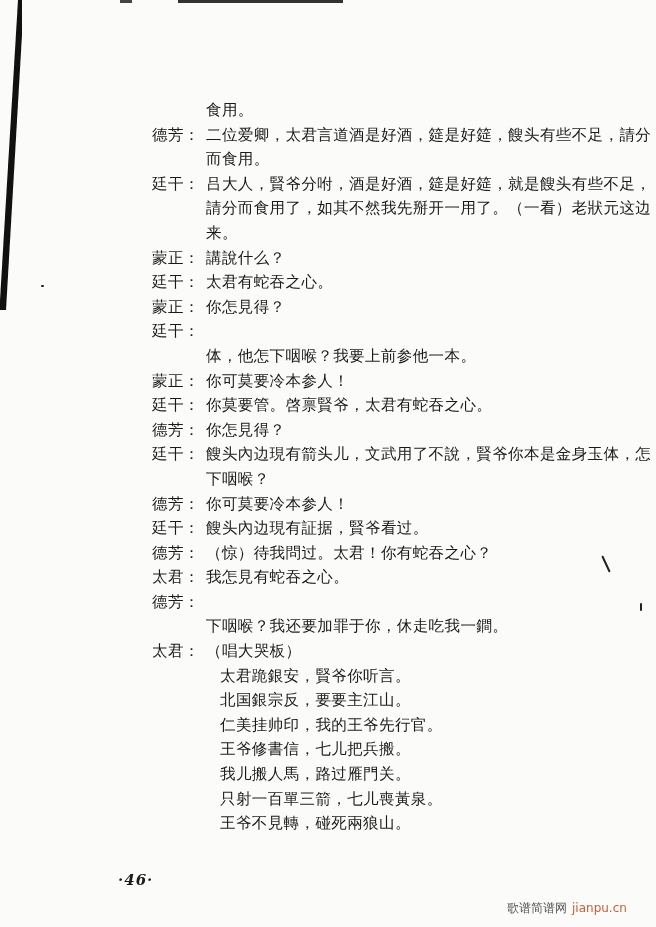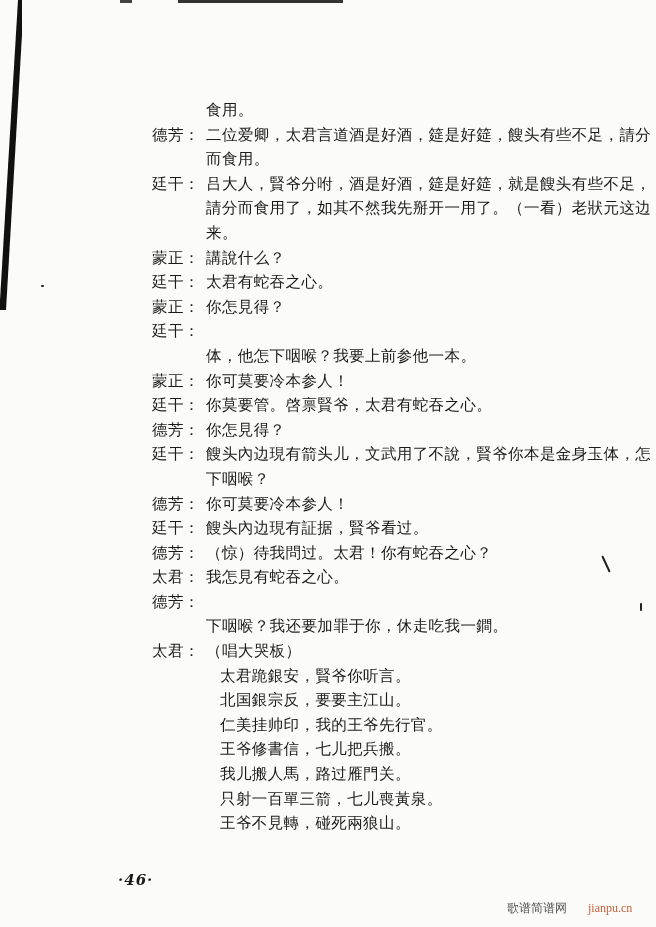--- a/index.html
+++ b/index.html
@@ -30,21 +30,21 @@
   .text { position:absolute; left:54px; top:0; }
   .verse .text { left:68px; }
   .page-num {
     position:absolute; left:118px; top:859px; font-size:15px; font-weight:bold;
     font-style:italic; letter-spacing:1px;margin-top:12px;
   }
   .watermark {
     position:absolute; left:507px; top:900px; font-size:12px; color:#555;
     font-family:"DejaVu Sans", sans-serif;
   }
-  .watermark .site { color:#c2623a; margin-left:21px;font-family:Liberation Serif, serif; }
+  .watermark .site { color:#c2623a; margin-left:5px; }
   .speck { position:absolute; background:#222; border-radius:1px; }
 </style>
 </head>
 <body>
 
 <div class="edge-line">
   <svg width="22" height="927" viewBox="0 0 22 927">
     <polygon points="18,0 24,0 6,310 0,310 0,300" fill="#111"></polygon>
     <rect x="0" y="0" width="1" height="1" fill="none"></rect>
   </svg>

